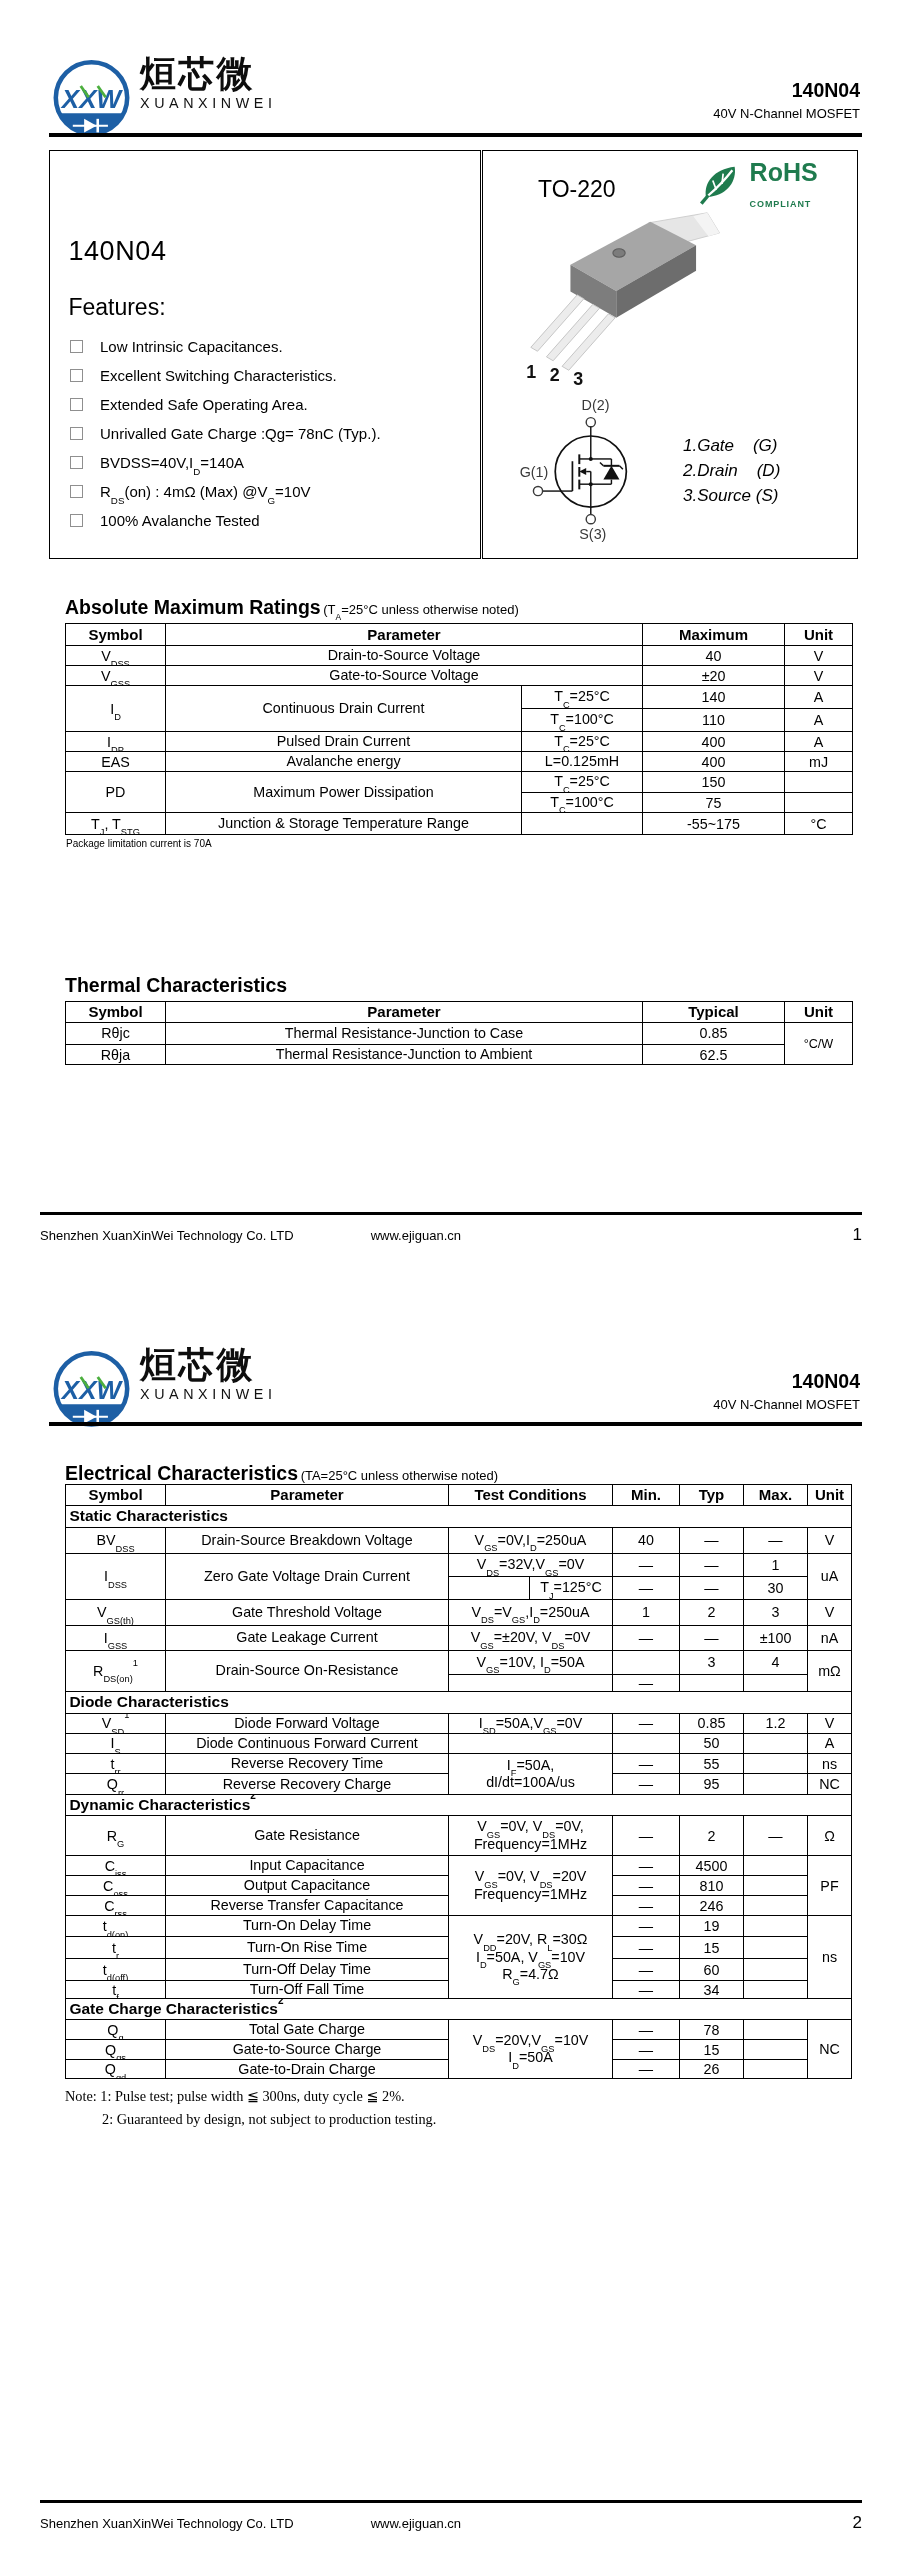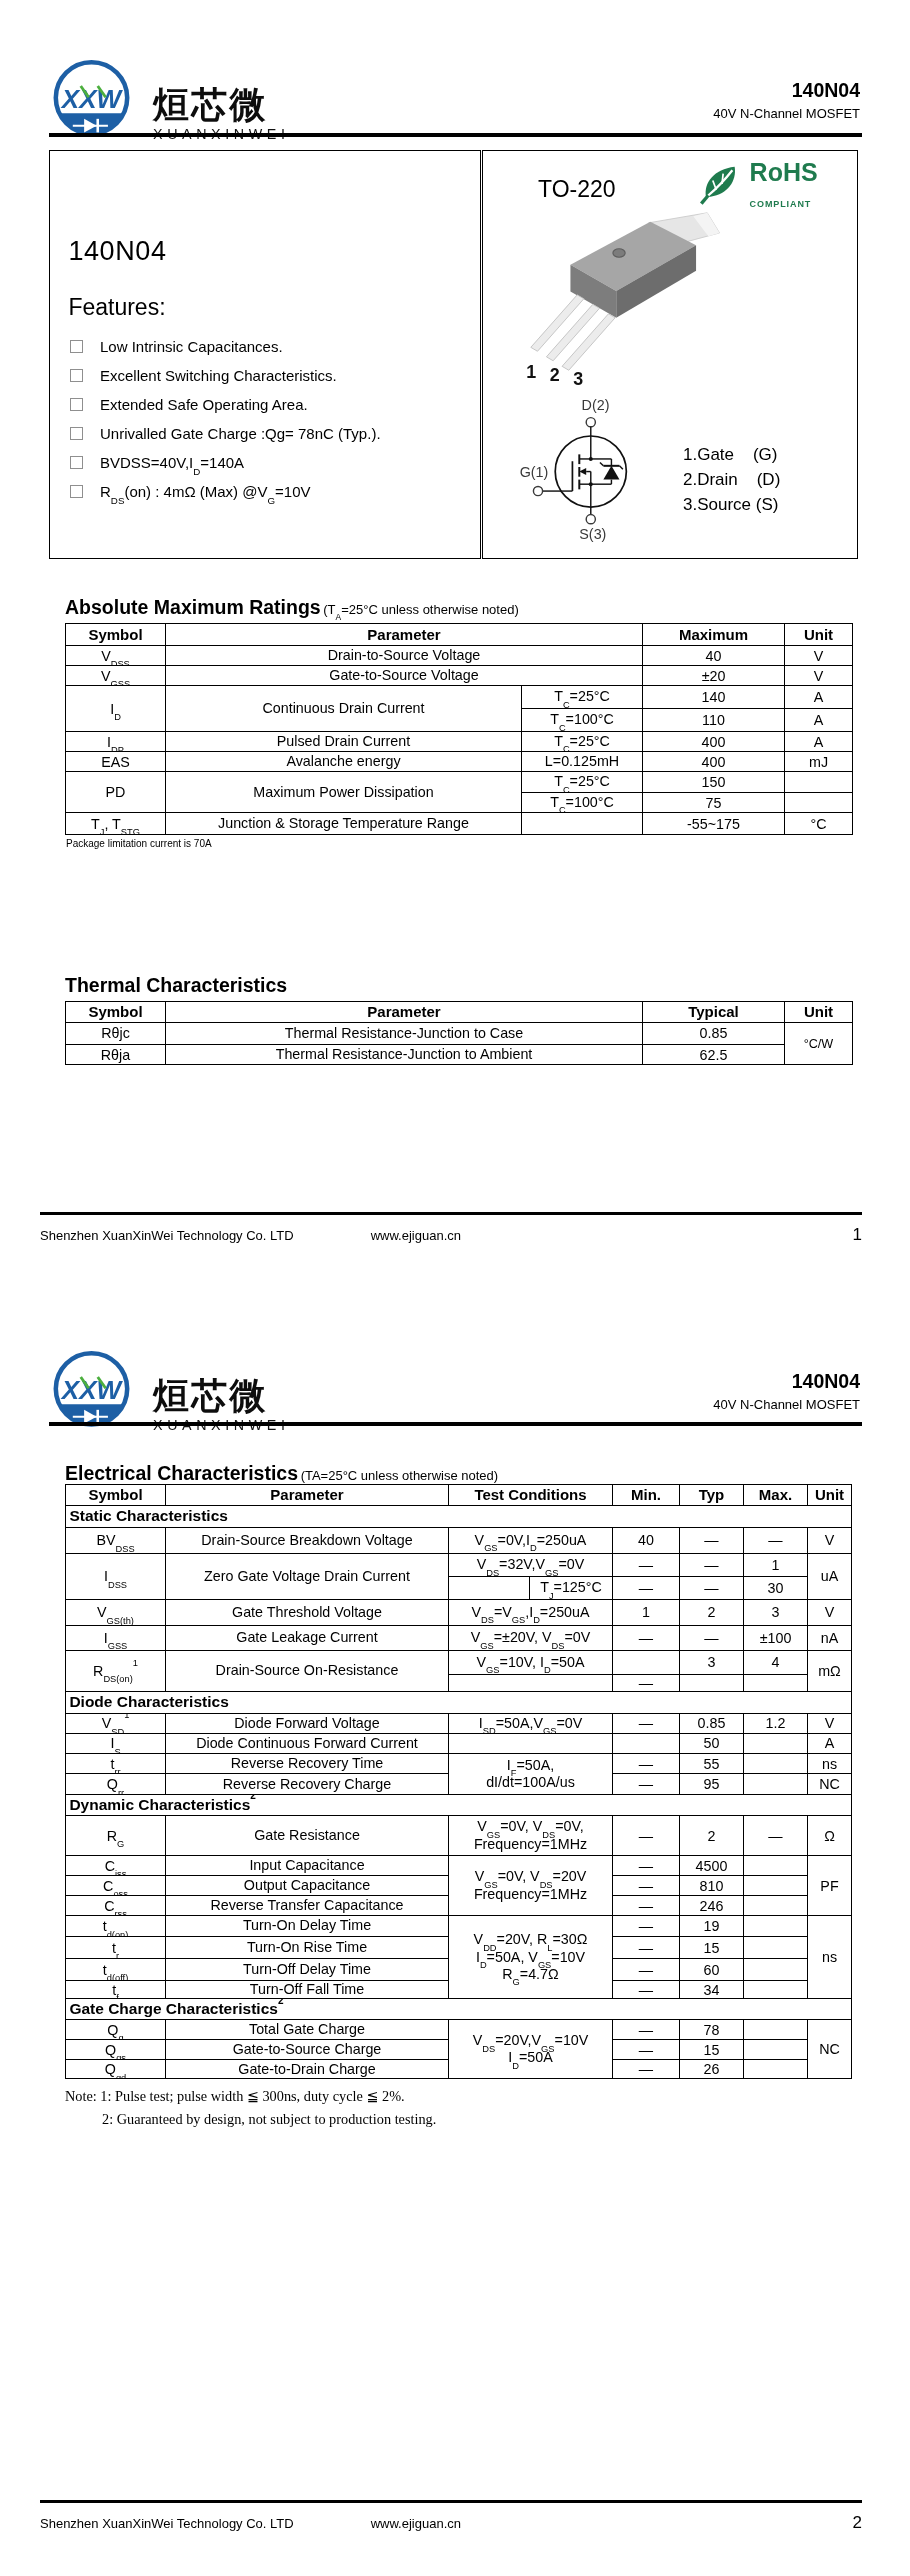--- a/index.html
+++ b/index.html
@@ -2,21 +2,21 @@
 <html style="font-size:9.2px"><head>
 <meta charset="utf-8">
 <style>
   html,body{margin:0;padding:0;background:#ffffff;}
   body{width:910px;height:2576px;position:relative;font-family:"Liberation Sans","DejaVu Sans",sans-serif;color:#000;}
   .abs{position:absolute;}
   sub{font-size:65%;position:relative;top:0.28em;line-height:0;}
   sup{font-size:65%;position:relative;top:-0.45em;line-height:0;}
 
   
-  .brand-wrap{display:flex;align-items:flex-end;gap:19px;}
+  .brand-wrap{display:flex;align-items:flex-start;gap:6px;}
   .brand-text .cn{font-size:36px;font-weight:700;letter-spacing:2.3px;line-height:1;color:#0d0d0d;}
   .brand-text .en{font-size:14.3px;font-weight:500;letter-spacing:4.6px;margin-top:3.4px;color:#111;}
   .hdr-right{text-align:right;}
   .hdr-right .part{font-size:19.5px;font-weight:700;line-height:1.15;}
   .hdr-right .sub{font-size:13px;margin-top:4.6px;text-align:center;}
   .rule{background:#000;height:4px;}
   .foot-rule{background:#000;height:3.4px;}
   .footer-line{display:flex;align-items:baseline;font-size:13px;}
   .footer-line .site{margin-left:77px;}
   .footer-line .pageno{margin-left:auto;font-size:17px;}
@@ -94,20 +94,24 @@
         <span class="chk"></span>
         <span>Unrivalled Gate Charge :Qg= 78nC (Typ.).</span>
       </div>
     <div class="feat-item">
         <span class="chk"></span>
         <span>BVDSS=40V,I<sub>D</sub>=140A</span>
       </div>
     <div class="feat-item">
         <span class="chk"></span>
         <span>R<sub>DS</sub>(on) : 4mΩ (Max) @V<sub>G</sub>=10V</span>
+      </div>
+    <div class="feat-item">
+        <span class="chk"></span>
+        <span>100% Avalanche Tested</span>
       </div>
   </div>
 </div>
 
 <div class="abs panel" style="left:482px;top:150px;width:374px;height:407px;border-left-width:1.7px;">
   <div class="abs to220-label" style="left:55px;top:25px;">TO-220</div>
 
   <div class="abs rohs" style="left:216px;top:10.3px;">
     <svg width="46" height="46" viewBox="0 0 80 80">
       <path d="M12,62 C8,38 26,14 62,10 C66,34 50,58 20,62 Z" fill="#1f7b4e"></path>
@@ -161,21 +165,21 @@
     <line x1="154" y1="120" x2="148" y2="114" stroke="#111" stroke-width="2.5"></line>
     <line x1="182" y1="120" x2="188" y2="126" stroke="#111" stroke-width="2.5"></line>
     <polygon points="168,120 154,144 182,144" fill="#111"></polygon>
     <line x1="168" y1="144" x2="168" y2="152" stroke="#111" stroke-width="2.5"></line>
     <line x1="168" y1="152" x2="132" y2="152" stroke="#111" stroke-width="2.5"></line>
     <line x1="132" y1="152" x2="132" y2="205" stroke="#111" stroke-width="2.5"></line>
     <circle cx="132" cy="213" r="8" fill="#fff" stroke="#3a3a3a" stroke-width="2.5"></circle>
     <text x="112" y="248" font-size="25" fill="#3a3a3a" font-family="Liberation Sans, sans-serif">S(3)</text>
   </svg>
 
-  <div class="abs pin-desc" style="left:200px;top:294px;">
+  <div class="abs pin-desc" style="left:200px;top:285px;font-style:italic;">
     <div>1.Gate&nbsp;&nbsp;&nbsp;&nbsp;(G)</div>
     <div>2.Drain&nbsp;&nbsp;&nbsp;&nbsp;(D)</div>
     <div>3.Source (S)</div>
   </div>
 </div>
 
 <div class="abs" style="left:65px;top:596px;">
   <span class="sec-title">Absolute Maximum Ratings</span>
   <span class="sec-note">(T<sub>A</sub>=25°C unless otherwise noted)</span>
 </div>

